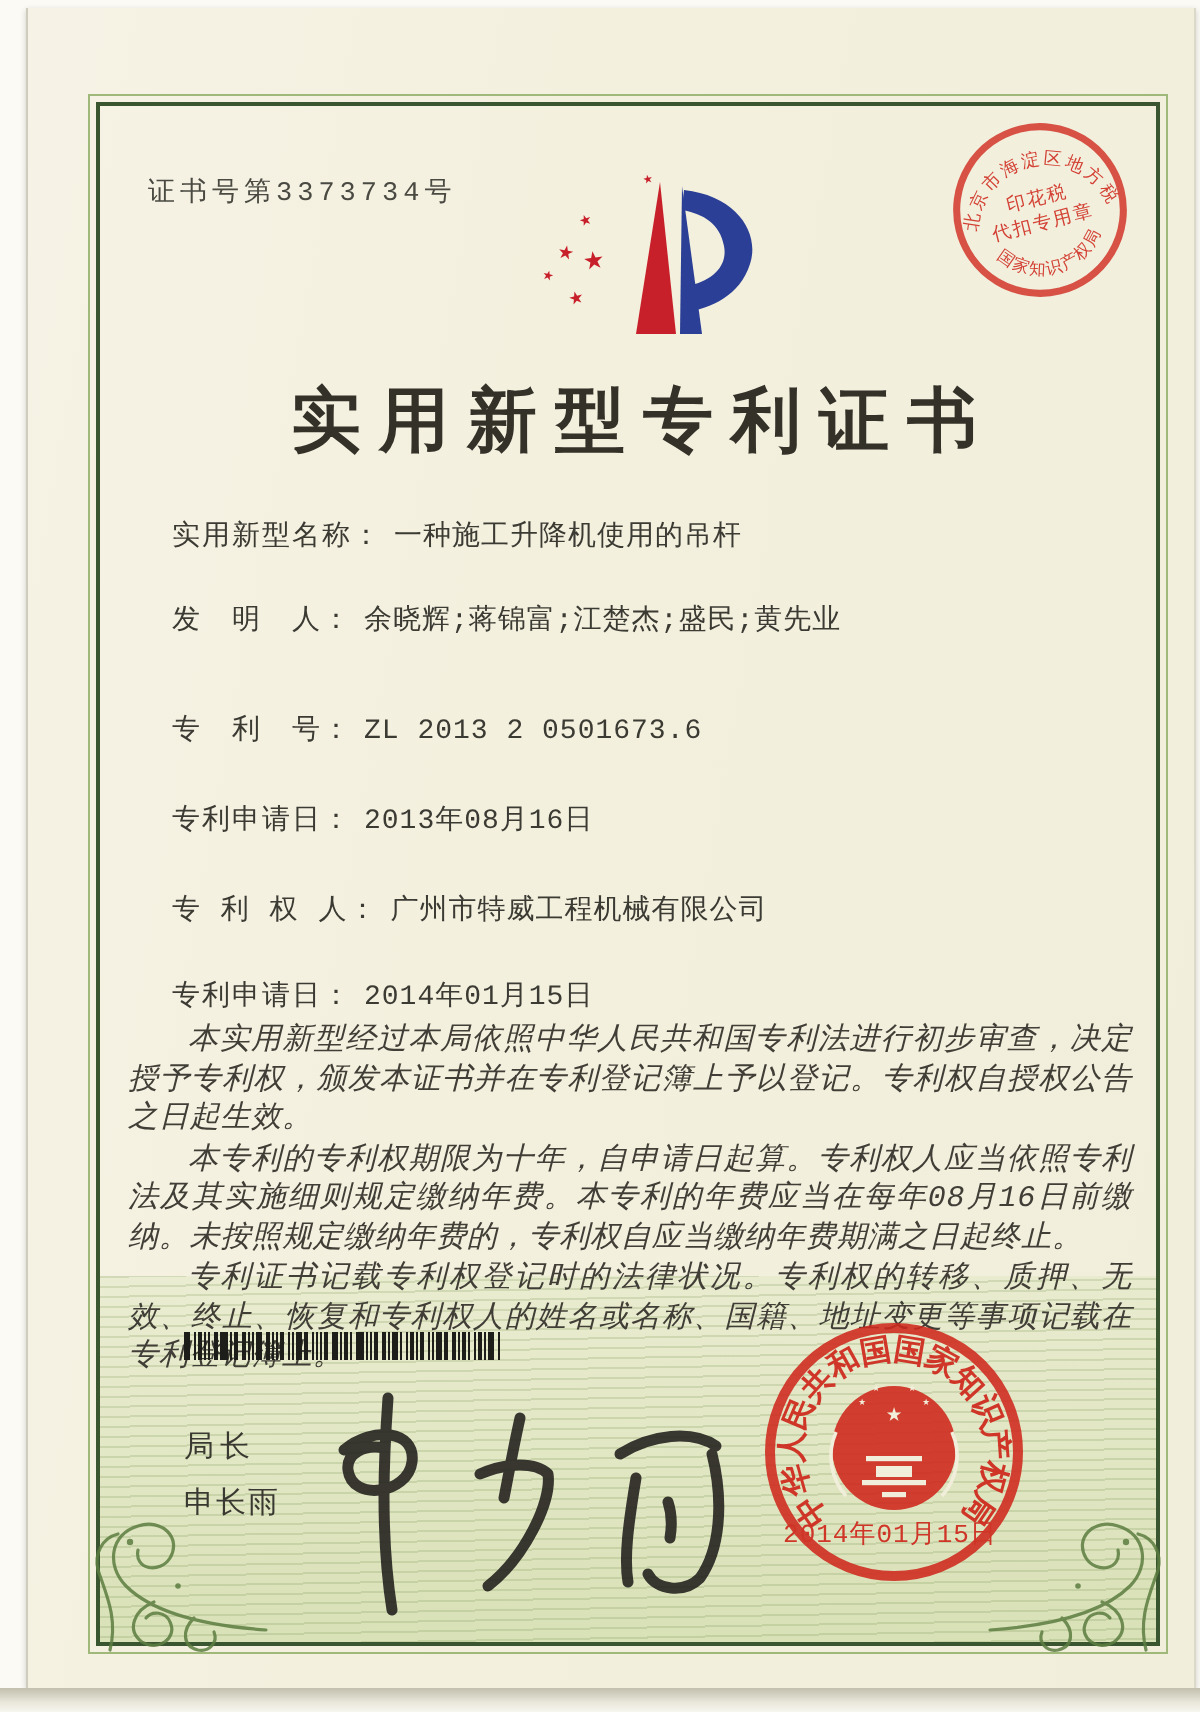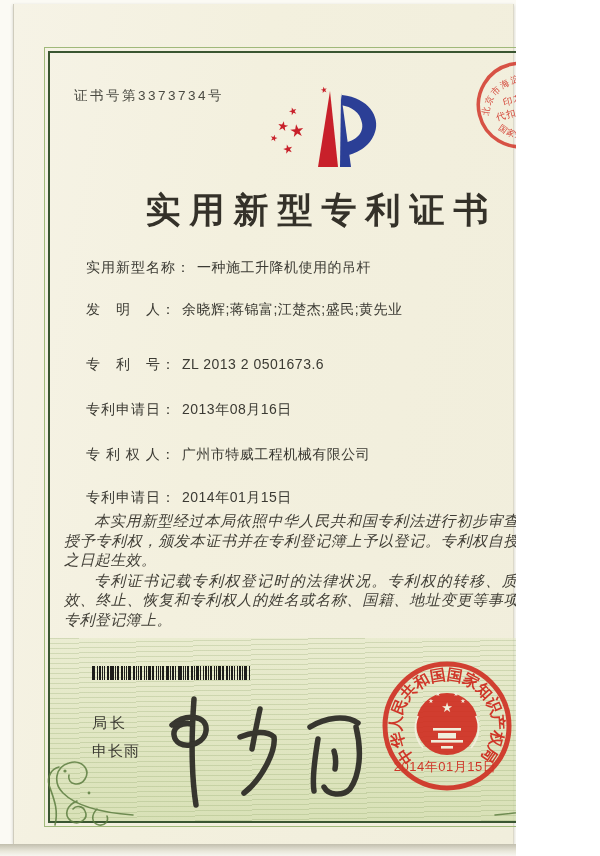--- a/index.html
+++ b/index.html
@@ -1,17 +1,17 @@
 <!DOCTYPE html>
 <html style="--seal_red: #cf291d; --logo_red: #c8202a; --logo_blue: #2b3f96; --border_green: #3a5631; --paper: #f3f0de;"><head>
 <meta charset="utf-8">
 <style>
   html,body{margin:0;padding:0;background:#ffffff;}
-  .scan{position:relative;width:516px;height:856px;background:#fbfaf4;overflow:hidden;
-        font-family:Liberation Sans, sans-serif;}
+  .scan{position:relative;width:600px;height:856px;background:#fbfaf4;overflow:hidden;
+        font-family:Liberation Mono, monospace;}
   .paper{position:absolute;left:13px;top:4px;right:2px;bottom:12px;
          background:linear-gradient(100deg,#f6f3e6 0%,#f3f0de 40%,#f1eedc 100%);
          border-left:1px solid #cfccbd;border-right:1px solid #dcd9ca;
          box-shadow:0 1px 3px rgba(0,0,0,.18);}
   .edge-bottom{position:absolute;left:0;right:0;bottom:0;height:12px;
          background:linear-gradient(180deg,#c2bfae,#e9e7da 60%,#f7f6f0);}
   .frame{position:absolute;left:34px;top:47px;width:528px;height:768px;
          border:2px solid var(--border_green,#3a5631);}
   .frame::before{content:"";position:absolute;inset:-6px;border:1px solid #a0b97a;pointer-events:none;}
 
@@ -116,20 +116,21 @@
         <div class="field r4">
           <span class="flabel">专 利 权 人：</span><span class="fvalue">广州市特威工程机械有限公司</span>
         </div>
         <div class="field r5">
           <span class="flabel">专利申请日：</span><span class="fvalue">2014年01月15日</span>
         </div>
       </div>
 
       <div class="bodytext">
         <p>本实用新型经过本局依照中华人民共和国专利法进行初步审查，决定授予专利权，颁发本证书并在专利登记簿上予以登记。专利权自授权公告之日起生效。</p>
+        <p>本专利的专利权期限为十年，自申请日起算。专利权人应当依照专利法及其实施细则规定缴纳年费。本专利的年费应当在每年08月16日前缴纳。未按照规定缴纳年费的，专利权自应当缴纳年费期满之日起终止。</p>
         <p>专利证书记载专利权登记时的法律状况。专利权的转移、质押、无效、终止、恢复和专利权人的姓名或名称、国籍、地址变更等事项记载在专利登记簿上。</p>
       </div>
 
       <div class="band"></div>
 
       <svg class="ornL" viewBox="0 0 92 80">
         <g stroke="#5c7d40" fill="none" stroke-width="1.6" stroke-linecap="round" opacity=".85">
           <path d="M90,66 C62,64 34,58 20,44 C10,34 12,18 26,14 C38,10 48,20 42,30 C37,38 24,36 26,26"></path>
           <path d="M12,76 C16,60 10,48 6,36 C4,28 8,20 16,18"></path>
           <path d="M34,52 C24,56 20,66 28,72 C36,77 46,70 42,62 C40,57 33,56 30,60"></path>

